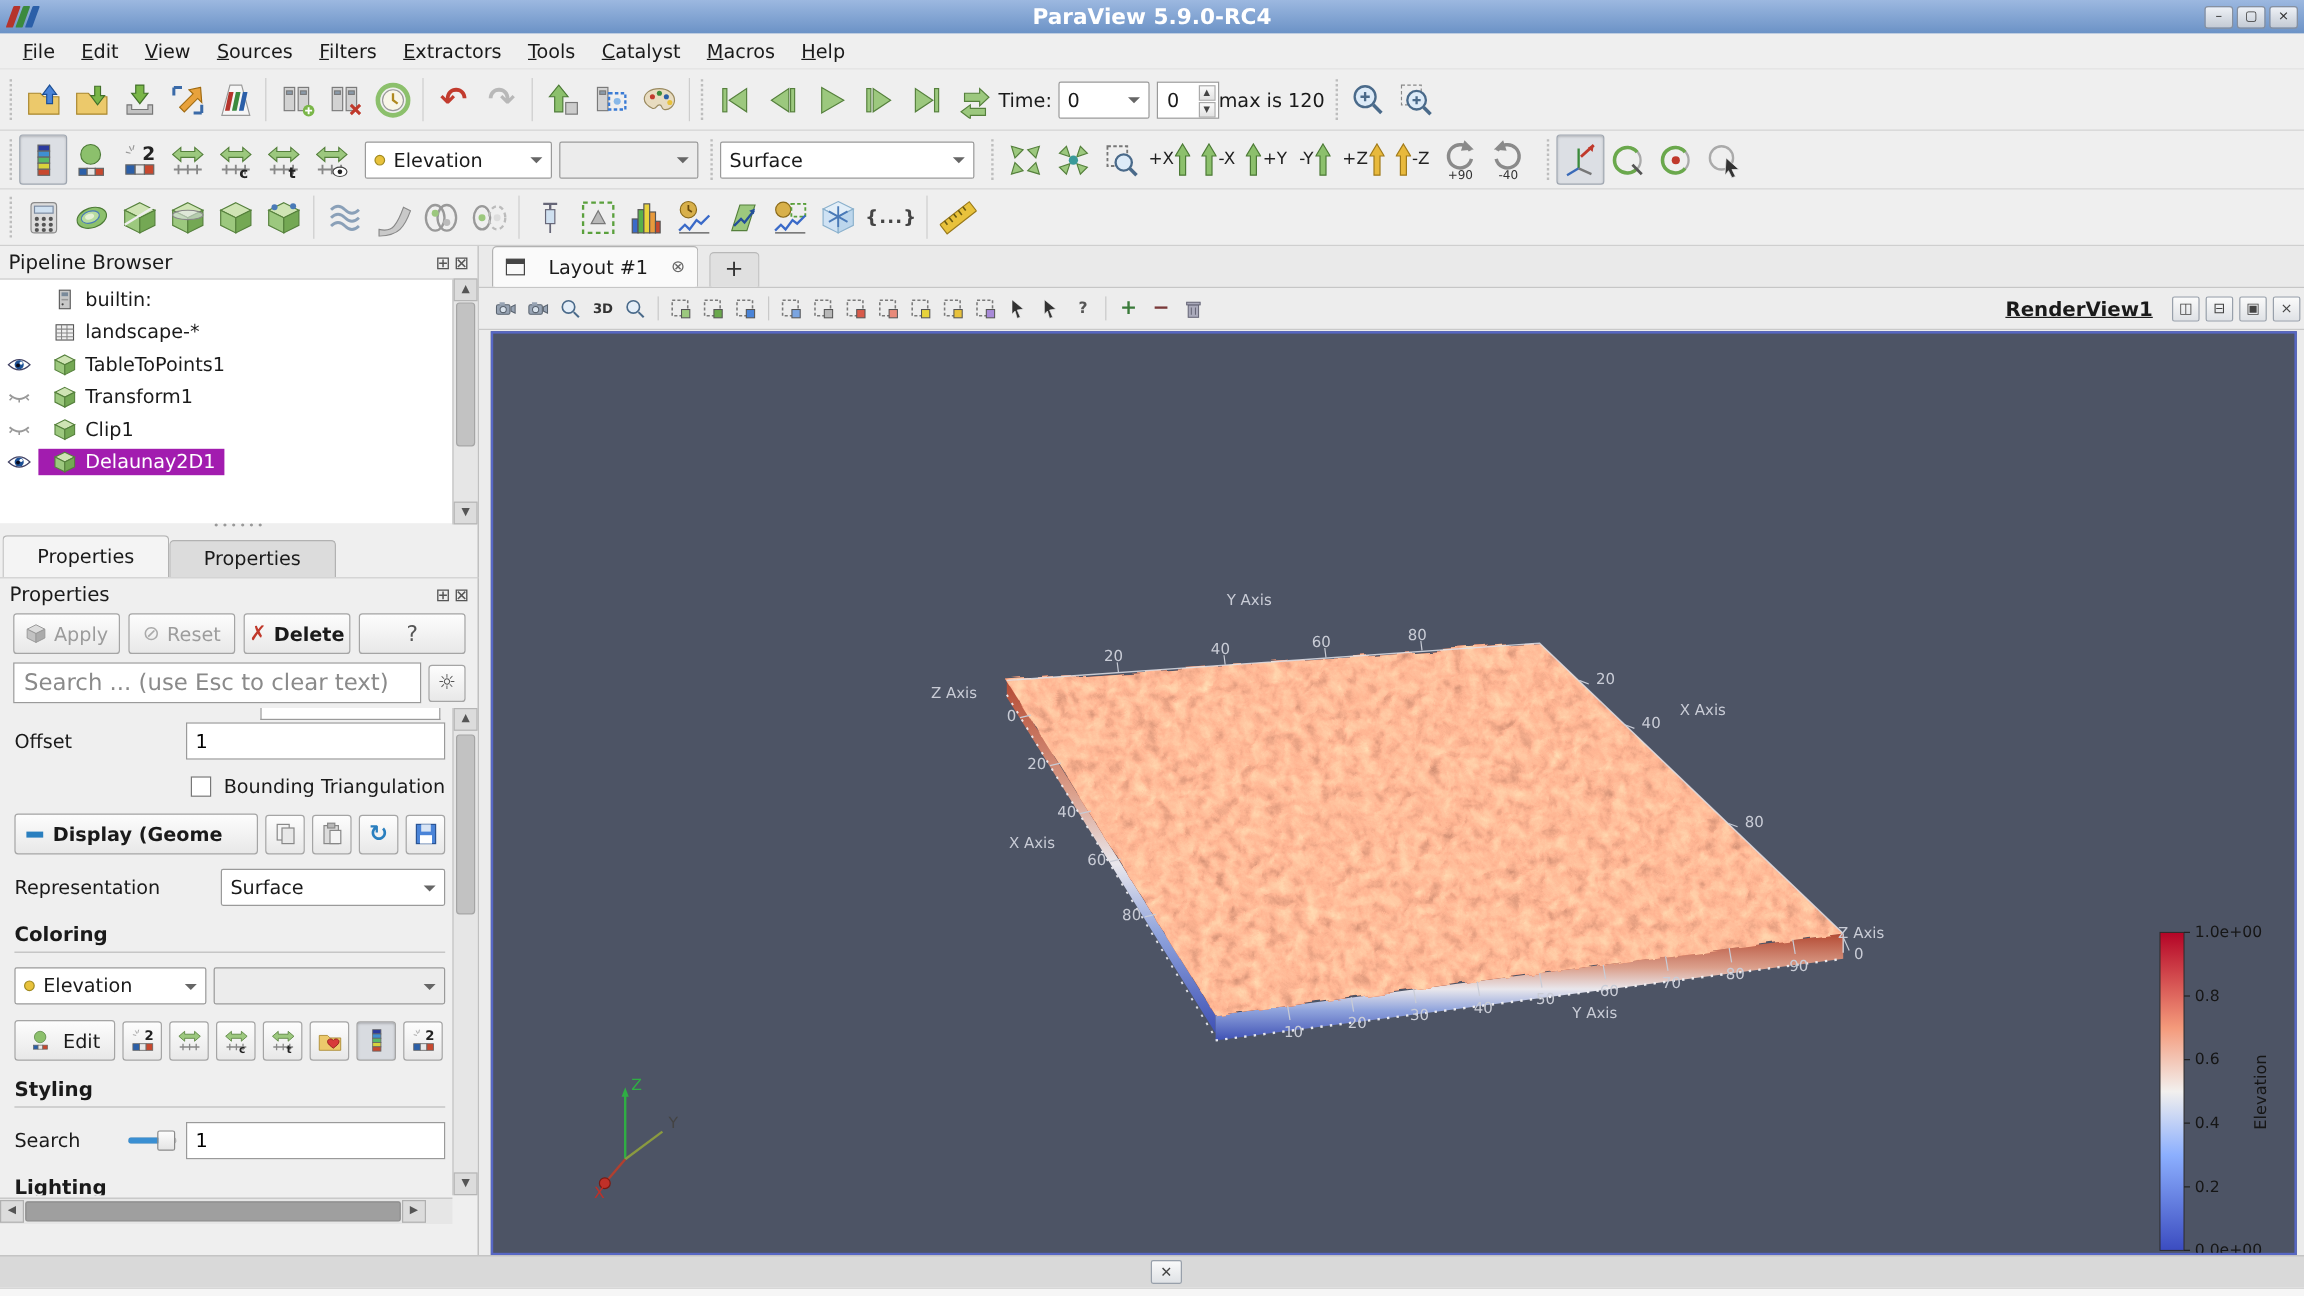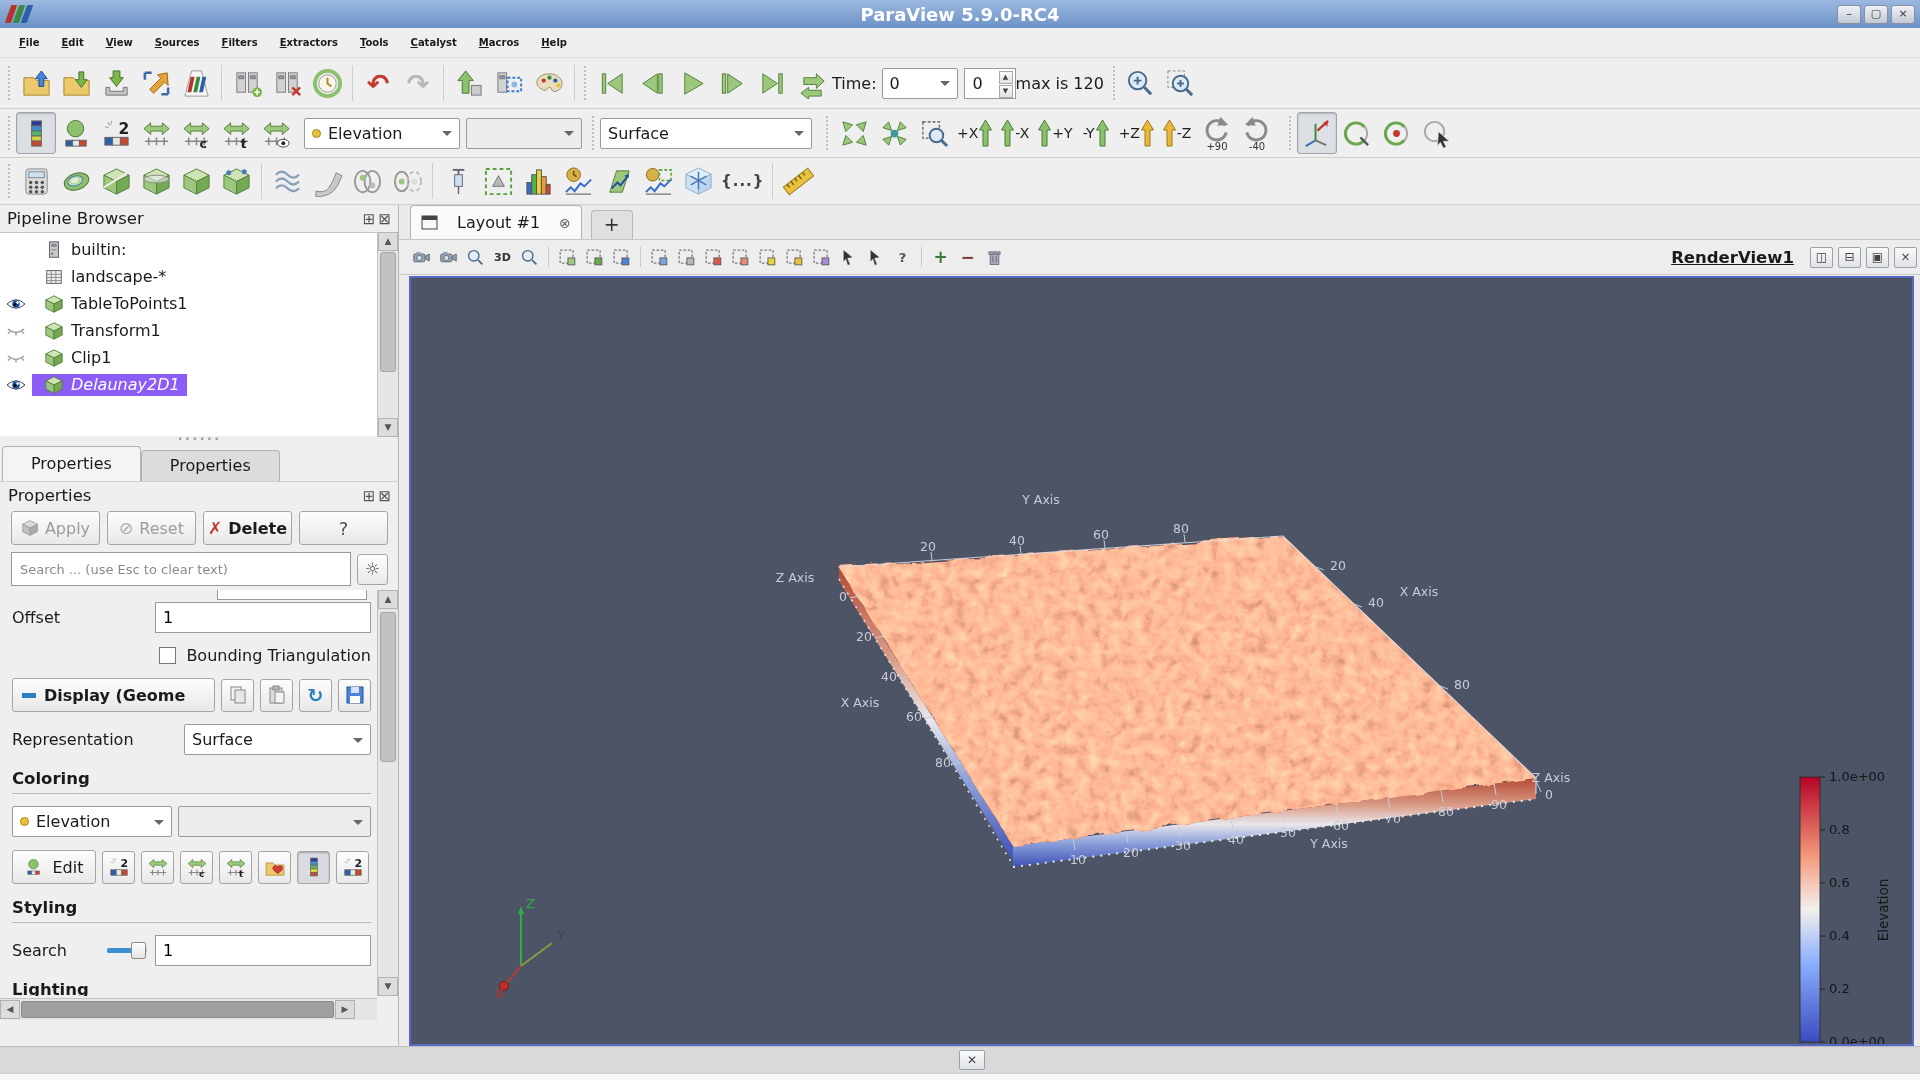--- a/index.html
+++ b/index.html
@@ -12,21 +12,21 @@
   #logo { display:flex; margin-left:8px; z-index:2; }
   .logo-stripe { width:6px; height:18px; transform:skewX(-20deg); margin-right:2px; border-radius:1px; }
   #win-title { position:absolute; left:0; right:0; text-align:center; color:#fff; font-weight:bold; font-size:18px; }
   #win-btns { margin-left:auto; display:flex; gap:3px; padding-right:5px; z-index:2; }
   .win-btn { width:24px; height:19px; background:linear-gradient(#eef1f6,#c3cad4); border:1px solid #87909f;
     border-radius:3px; font-size:11px; line-height:16px; text-align:center; color:#333; }
 
   
   #menubar { position:absolute; top:28px; left:0; right:0; height:30px; background:#efefef;
     display:flex; align-items:center; padding-left:8px; border-bottom:1px solid #dedede; }
-  .menu-item { padding:3px 11px; font-size:10px;font-weight:bold; }
+  .menu-item { padding:3px 11px; font-size:16px; }
 
   
   .toolbar { position:absolute; left:0; right:0; background:#efefef; display:flex; align-items:center;
     border-bottom:1px solid #cfcfcf; padding-left:4px; }
   #toolbar1 { top:58px; height:51px; }
   #toolbar2 { top:109px; height:49px; }
   #toolbar3 { top:158px; height:47px; }
   .tseg { display:flex; align-items:center; }
   .tbtn { height:42px; min-width:40px; display:flex; flex-direction:row; align-items:center; justify-content:center;
     border:1px solid transparent; border-radius:3px; padding:0 2px; gap:1px; }
@@ -53,41 +53,41 @@
   
   #left-panel { position:absolute; top:205px; left:0; width:399px; bottom:34px; background:#efefef; border-right:1px solid #b5b5b5; }
   .panel-header { height:27px; display:flex; align-items:center; padding:0 7px; font-size:16.5px; }
   .mini-glyphs { margin-left:auto; display:flex; gap:3px; font-size:15px; color:#555; }
   #tree { position:absolute; top:27px; left:0; width:377px; height:204px; background:#fff; border-top:1px solid #c6c6c6; overflow:hidden; padding-top:3px; }
   .trow { display:flex; align-items:center; height:27px; font-size:16px; }
   .trow .eye { width:32px; display:flex; justify-content:center; }
   .trow .eye svg { width:22px; height:22px; }
   .node { display:flex; align-items:center; gap:7px; padding:1px 7px 1px 12px; }
   .node svg { width:20px; height:20px; }
-  .trow.selected .node { background:#8b5cf6; color:#fff;font-style:italic; }
+  .trow.selected .node { background:#a21caf; color:#fff; }
   .vscroll { position:absolute; right:0; width:21px; background:#e6e6e6; border-left:1px solid #c2c2c2; }
   #tree-scroll { top:27px; height:205px; }
   .sc-btn { position:absolute; left:0; right:0; height:19px; background:#dcdcdc; border:1px solid #b5b5b5;
     font-size:9px; text-align:center; line-height:17px; color:#555; }
   .sc-thumb { position:absolute; left:2px; right:2px; background:#c2c2c2; border:1px solid #a5a5a5; border-radius:3px; }
   #splitter { position:absolute; top:231px; left:0; width:399px; height:9px; text-align:center; color:#999;
     font-size:9px; line-height:7px; letter-spacing:2px; }
   #panel-tabs { position:absolute; top:239px; left:0; width:399px; height:37px; display:flex; align-items:flex-end; padding-left:2px; }
   .ptab { padding:0 28px; height:31px; line-height:30px; font-size:16px; background:#dcdcdc; border:1px solid #b2b2b2;
     border-bottom:none; border-radius:4px 4px 0 0; }
   .ptab.active { background:#f4f4f4; height:35px; line-height:34px; }
   #props-header { position:absolute; top:276px; left:0; width:399px; height:28px; display:flex; align-items:center;
     padding:0 8px; font-size:16.5px; border-top:1px solid #cfcfcf; }
   #prop-btns { position:absolute; top:306px; left:0; width:399px; display:flex; gap:7px; padding:0 11px; }
   .pbtn { flex:1; height:34px; background:linear-gradient(#fdfdfd,#e8e8e8); border:1px solid #a5a5a5; border-radius:3px;
     font-size:16px; display:flex; align-items:center; justify-content:center; gap:6px; }
   .pbtn.disabled { color:#9c9c9c; }
   .pbtn svg { width:18px; height:18px; }
   #search-row { position:absolute; top:347px; left:0; width:399px; display:flex; gap:6px; padding:0 11px; align-items:center; }
-  #search-input { flex:1; height:31px; border:1px solid #9a9a9a; background:#fff; padding:16px 8px; font-size:13px;
+  #search-input { flex:1; height:31px; border:1px solid #9a9a9a; background:#fff; padding:16px 8px; font-size:19px;
     font-family:inherit; color:#737373; }
   #search-input::placeholder { color:#8a8a8a; }
   #gear-btn { width:31px; height:31px; background:linear-gradient(#fdfdfd,#e8e8e8); border:1px solid #a5a5a5;
     border-radius:3px; font-size:17px; color:#555; text-align:center; line-height:29px; }
   #prop-scroll { position:absolute; top:385px; left:0; width:377px; bottom:50px; overflow:hidden; padding:0 6px 0 12px; }
   .sliver { position:absolute; top:0; right:10px; width:150px; height:10px; background:#fff; border:1px solid #9a9a9a; border-top:none; }
   .frow { display:flex; align-items:center; margin-top:12px; }
   .flabel { width:172px; font-size:16px; }
   .ffield { flex:1; height:31px; border:1px solid #9a9a9a; background:#fff; padding:0 7px; font-size:16px; font-family:inherit; }
   .chk-row { display:flex; align-items:center; gap:10px; margin-top:13px; font-size:16px;justify-content:flex-end; }

